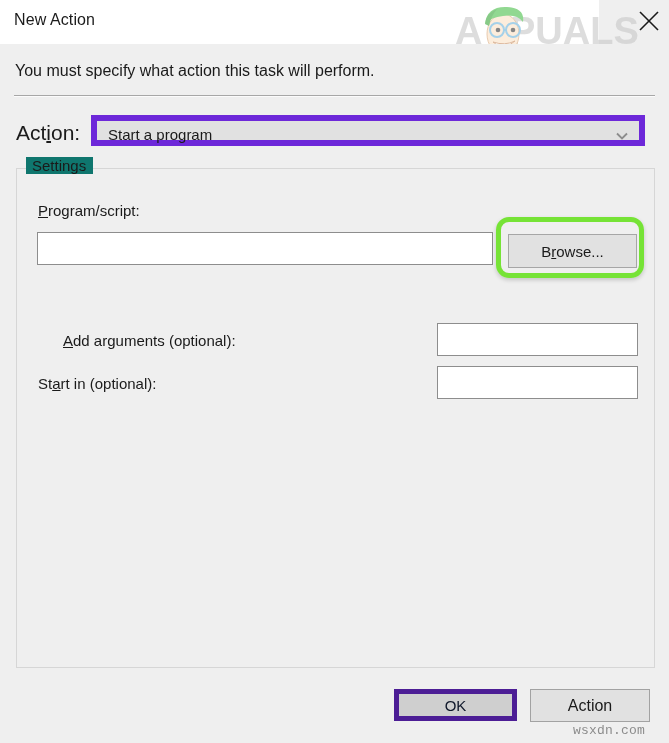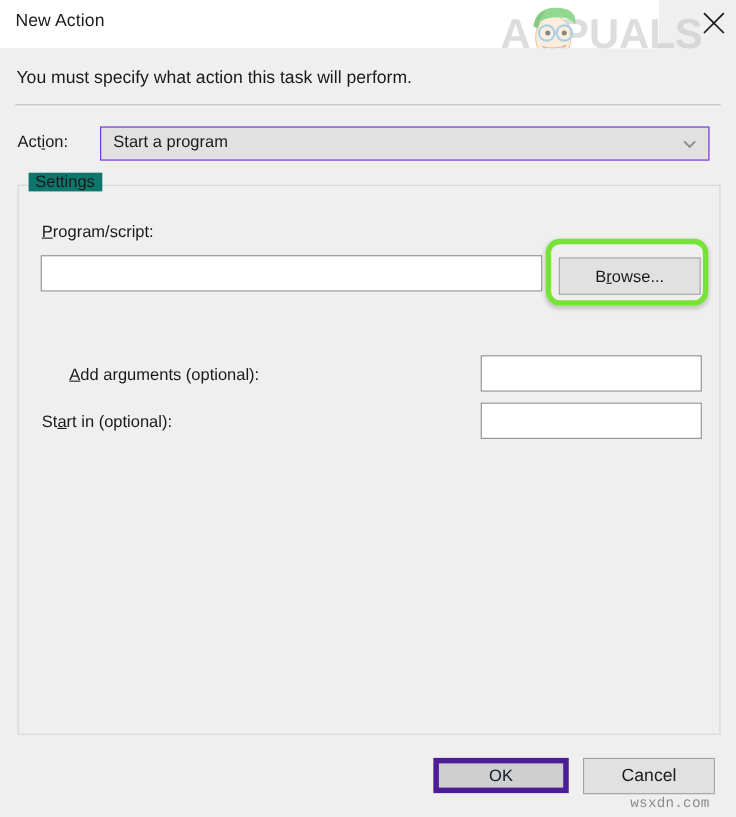--- a/index.html
+++ b/index.html
@@ -76,30 +76,30 @@
     width: 641px; height: 2px;
     border-top: 1px solid #a7a7a7;
     border-bottom: 1px solid #fbfbfb;
     box-sizing: border-box;
   }
 
   
   #action-label {
     position: absolute;
     left: 16px; top: 77px;
-    font-size: 15px;
+    font-size: 21px;
     color: #1a1a1a;
     white-space: nowrap;
   }
   #action-select {
     position: absolute;
     left: 91px; top: 71px;
     width: 554px; height: 31px;
     background: #e1e1e1;
-    border: 1px solid #6d28d9;
+    border: 6px solid #6d28d9;
     box-sizing: border-box;
     cursor: default;
   }
   #action-select-value {
     position: absolute;
     left: 11px; top: 5px;
     font-size: 15px;
     color: #1a1a1a;
     white-space: nowrap;
   }
@@ -319,16 +319,16 @@
 
   <div id="addargs-label"><span class="accel">A</span><span>dd arguments (optional):</span></div>
 
   <input id="addargs-input" type="text" placeholder="" style="">
 
   <div id="startin-label"><span>St</span><span class="accel">a</span><span>rt in (optional):</span></div>
 
   <input id="startin-input" type="text" placeholder="" style="">
 
   <div id="ok-button">OK</div>
-  <div id="cancel-button">Cancel</div>
+  <div id="cancel-button">Action</div>
 
   <div id="site-watermark">wsxdn.com</div>
 </div>
 
 </body></html>

